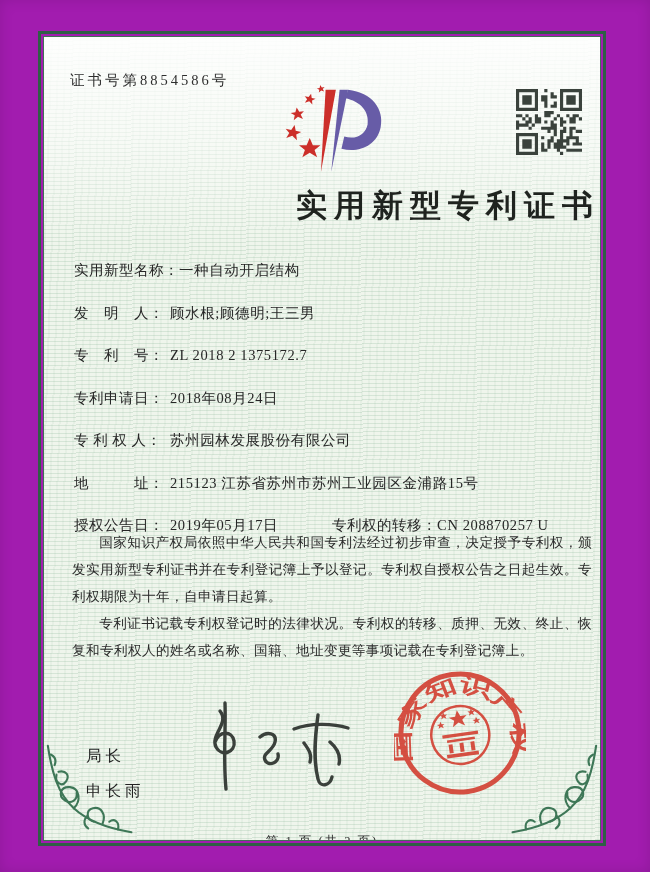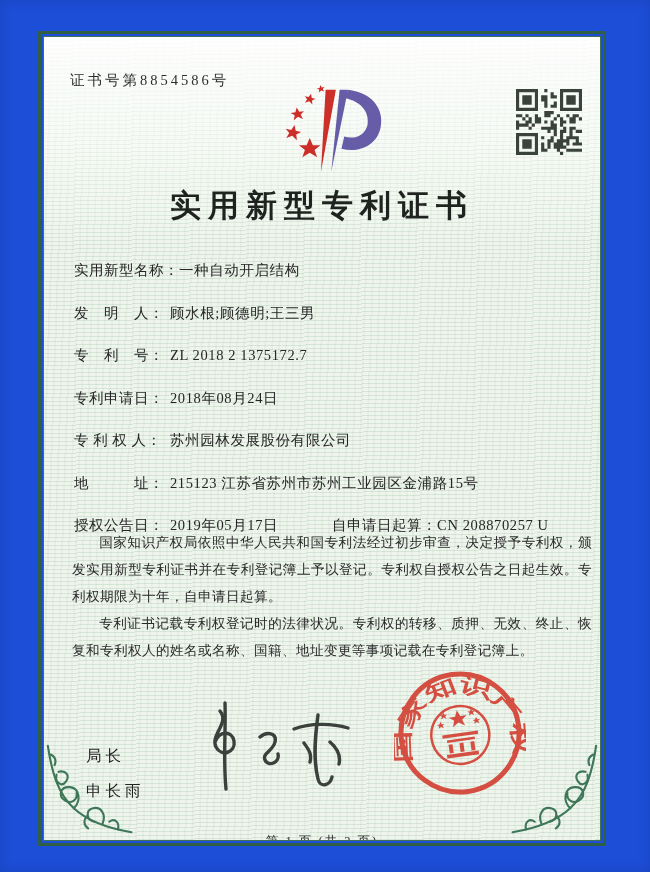--- a/index.html
+++ b/index.html
@@ -5,21 +5,21 @@
   * { margin:0; padding:0; box-sizing:border-box; }
   html,body { width:650px; height:872px; }
   body {
     font-family:"Liberation Serif","DejaVu Serif",serif;
     background:#f4f3ef;
     position:relative;
     overflow:hidden;
   }
   .paper {
     position:absolute; inset:0;
-    background:#1d4ed8;
+    background:#a21caf;
     box-shadow:inset 0 0 14px rgba(0,0,0,.12);
   }
   
   .frame {
     position:absolute; left:38px; top:31px; width:568px; height:815px;
     border:3px solid #2f5f45;
   }
   .frame-inner {
     position:absolute; inset:2px;
     border:1px solid #41male7156; border:1px solid #417156;
@@ -40,21 +40,21 @@
   }
   .abs { position:absolute; }
   .cert-no {
     left:26px; top:34px;
     font-size:14.5px; letter-spacing:3px; color:#2e2e2e;
   }
   .logo-wrap { left:234px; top:44px; width:112px; height:98px; }
   .qr-wrap { left:472px; top:52px; width:66px; height:66px; }
   .title {
     left:0; top:148px; width:100%;
-    text-align:center; font-size:31px; font-weight:bold;
+    text-align:right; font-size:31px; font-weight:bold;
     letter-spacing:7px; color:#1f231f;
   }
   .fields { left:30px; top:224px; width:510px; color:#262626; }
   .frow { display:flex; align-items:baseline; margin-bottom:23.5px; font-size:14.5px; white-space:nowrap; }
   .flabel { display:inline-block; min-width:96px; letter-spacing:.5px; }
   .fvalue { letter-spacing:.6px;text-align:right; }
   .fgroup2 { margin-left:54px; }
   .paras {
     left:28px; top:492px; width:520px;
     font-size:13.6px; line-height:27px; letter-spacing:.4px;
@@ -143,21 +143,21 @@
             <span class="flabel">专 利 权 人：</span>
             <span class="fvalue">苏州园林发展股份有限公司</span>
           </div>
           <div class="frow">
             <span class="flabel">地　　　址：</span>
             <span class="fvalue">215123 江苏省苏州市苏州工业园区金浦路15号</span>
           </div>
           <div class="frow">
             <span class="flabel">授权公告日：</span>
             <span class="fvalue">2019年05月17日</span>
-            <span class="fgroup2 flabel" style="min-width:0">自申请日起算：</span>
+            <span class="fgroup2 flabel" style="min-width:0">专利权的转移：</span>
             <span class="fvalue">CN 208870257 U</span>
           </div>
         </div>
 
         <div class="abs paras">
           <p>国家知识产权局依照中华人民共和国专利法经过初步审查，决定授予专利权，颁发实用新型专利证书并在专利登记簿上予以登记。专利权自授权公告之日起生效。专利权期限为十年，自申请日起算。</p>
           <p>专利证书记载专利权登记时的法律状况。专利权的转移、质押、无效、终止、恢复和专利权人的姓名或名称、国籍、地址变更等事项记载在专利登记簿上。</p>
         </div>
 
         <div class="abs officer">

